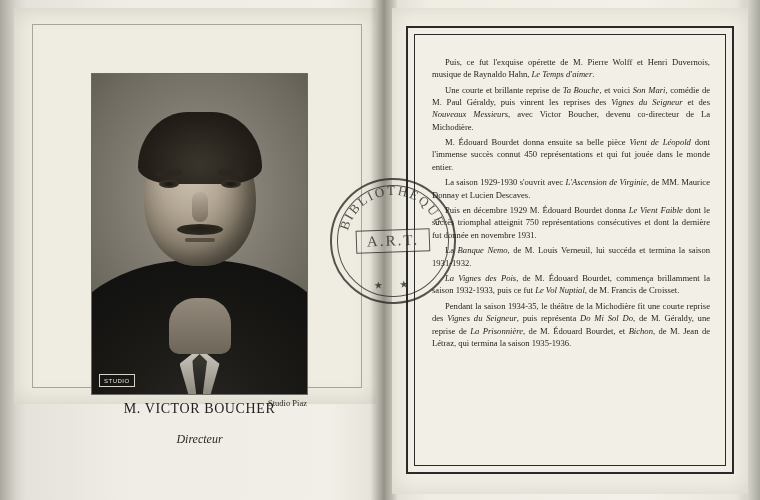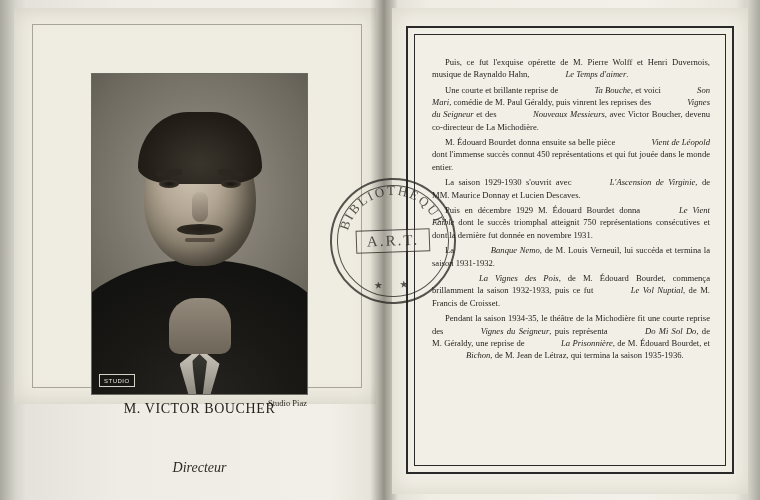--- a/index.html
+++ b/index.html
@@ -242,44 +242,44 @@
     top: 393px;
     width: 215px;
     text-align: center;
     font-size: 14px;
     letter-spacing: .6px;
     color: #24221e;
   }
   .caption-role {
     position: absolute;
     left: 78px;
-    top: 452px;
+    top: 424px;
     width: 215px;
     text-align: center;
-    font-size: 14px;
+    font-size: 12px;
     font-style: italic;
     color: #2c2a25;
   }
 
   
   .text-block {
     position: absolute;
     left: 40px;
     top: 48px;
     width: 278px;
     color: #1f1e1a;
     font-size: 8.6px;
     line-height: 1.42;
     text-align: justify;
   }
   .text-block p {
     margin: 0 0 3.5px 0;
     text-indent: 13px;
   }
-  .text-block i { font-style: italic; margin-left: 34px; }
+  .text-block i { font-style: italic; }
 
   
   .stamp {
     position: absolute;
     left: 330px;
     top: 178px;
     width: 126px;
     height: 126px;
     transform: rotate(-2deg);
     opacity: .75;

